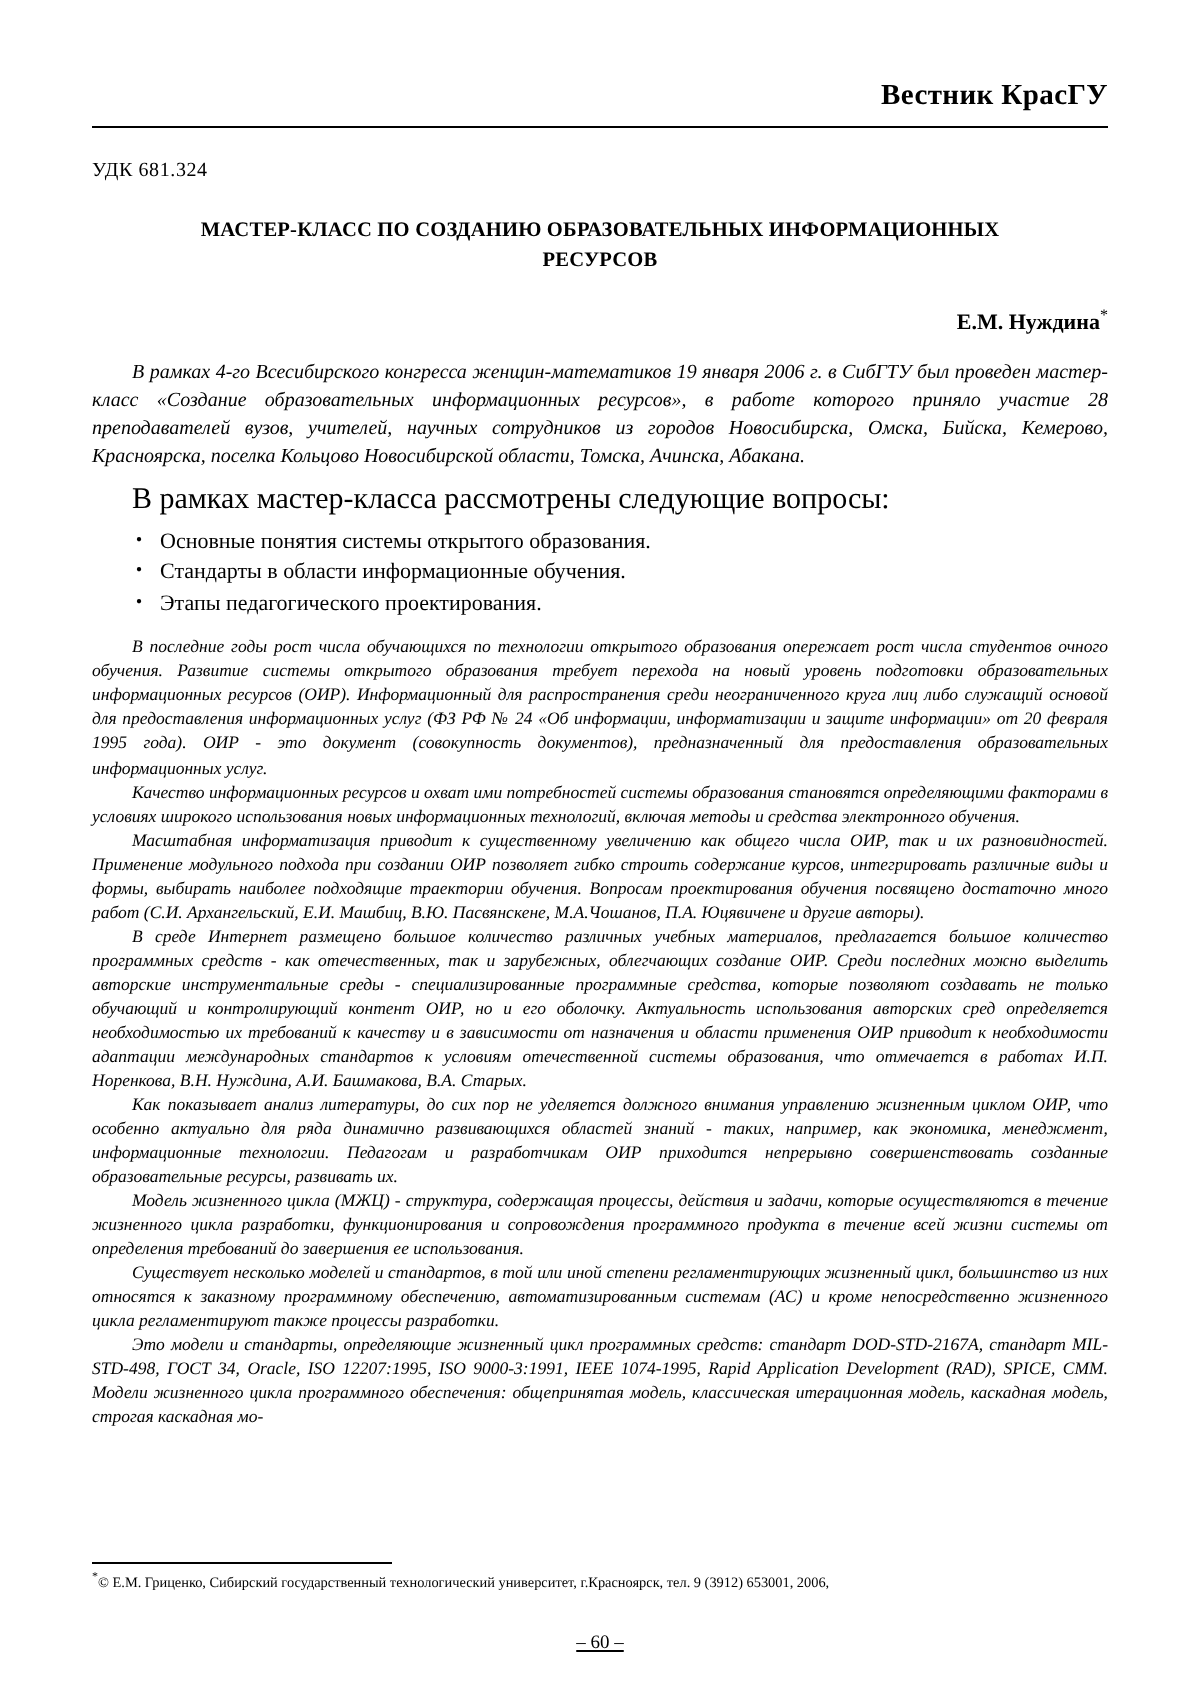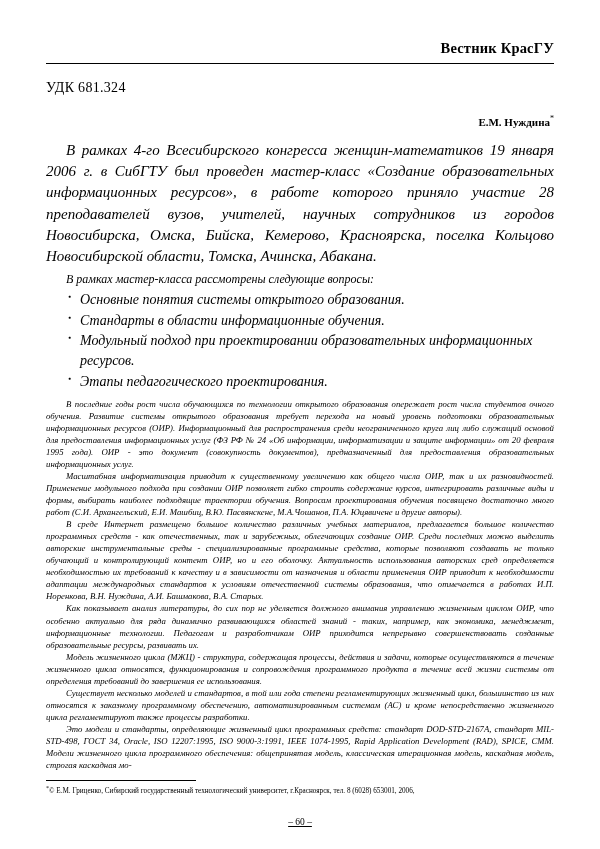--- a/index.html
+++ b/index.html
@@ -29,21 +29,21 @@
     font-weight: bold;
     letter-spacing: 0.2px;
     margin: 0 0 6px 0;
   }
   .header-rule {
     border: none;
     border-top: 1.2px solid #000;
     margin: 0 0 16px 0;
   }
   .udk {
-    font-size: 14px;
+    font-size: 10px;
     margin: 0 0 18px 0;
     letter-spacing: 0.3px;
   }
   .title {
     text-align: center;
     font-size: 10.3px;
     font-weight: bold;
     line-height: 1.45;
     margin: 0 40px 14px 40px;
     text-transform: uppercase;
@@ -55,42 +55,40 @@
     font-weight: bold;
     margin: 0 0 12px 0;
   }
   .author sup {
     font-weight: normal;
     font-size: 8px;
     vertical-align: super;
   }
   .abstract {
     font-style: italic;
-    font-size: 15px;
+    font-size: 10px;
     line-height: 1.42;
     text-align: justify;
     margin: 0 0 4px 0;
     text-indent: 20px;
   }
   .abstract-intro {
-    font-style: italic;
-    font-size: 12px;
+    font-size: 15px;
     line-height: 1.42;
     text-align: justify;
     margin: 4px 0 2px 0;
     text-indent: 20px;
   }
   ul.bullets {
     list-style: none;
     margin: 0 0 6px 0;
     padding: 0;
   }
   ul.bullets li {
-    font-style: italic;
-    font-size: 14px;
+    font-size: 11px;
     line-height: 1.45;
     padding-left: 34px;
     position: relative;
   }
   ul.bullets li:before {
     content: "\25CF";
     position: absolute;
     left: 22px;
     font-size: 5px;
     top: 3px;
@@ -137,46 +135,47 @@
 </head>
 <body>
 
 <div class="page">
 
   <div class="journal-header">Вестник КрасГУ</div>
   <hr class="header-rule">
 
   <div class="udk">УДК 681.324</div>
 
+  <div class="title">МАСТЕР-КЛАСС ПО СОЗДАНИЮ ОБРАЗОВАТЕЛЬНЫХ ИНФОРМАЦИОННЫХ РЕСУРСОВ</div>
 
   <div class="author">
     <span>Е.М. Нуждина</span><sup>*</sup>
   </div>
 
   <div class="abstract">В рамках 4-го Всесибирского конгресса женщин-математиков 19 января 2006 г. в СибГТУ был проведен мастер-класс «Создание образовательных информационных ресурсов», в работе которого приняло участие 28 преподавателей вузов, учителей, научных сотрудников из городов Новосибирска, Омска, Бийска, Кемерово, Красноярска, поселка Кольцово Новосибирской области, Томска, Ачинска, Абакана.</div>
 
   <div class="abstract-intro">В рамках мастер-класса рассмотрены следующие вопросы:</div>
 
   <ul class="bullets">
     <li>Основные понятия системы открытого образования.</li>
     <li>Стандарты в области информационные обучения.</li>
-    <li>Модульный подход при проектировании образовательных информационных ресурсов.</li>
     <li>Этапы педагогического проектирования.</li>
   </ul>
 
   <p class="body">В последние годы рост числа обучающихся по технологии открытого образования опережает рост числа студентов очного обучения. Развитие системы открытого образования требует перехода на новый уровень подготовки образовательных информационных ресурсов (ОИР). Информационный для распространения среди неограниченного круга лиц либо служащий основой для предоставления информационных услуг (ФЗ РФ № 24 «Об информации, информатизации и защите информации» от 20 февраля 1995 года). ОИР - это документ (совокупность документов), предназначенный для предоставления образовательных информационных услуг.</p>
+  <p class="body">Качество информационных ресурсов и охват ими потребностей системы образования становятся определяющими факторами в условиях широкого использования новых информационных технологий, включая методы и средства электронного обучения.</p>
   <p class="body">Масштабная информатизация приводит к существенному увеличению как общего числа ОИР, так и их разновидностей. Применение модульного подхода при создании ОИР позволяет гибко строить содержание курсов, интегрировать различные виды и формы, выбирать наиболее подходящие траектории обучения. Вопросам проектирования обучения посвящено достаточно много работ (С.И. Архангельский, Е.И. Машбиц, В.Ю. Пасвянскене, М.А.Чошанов, П.А. Юцявичене и другие авторы).</p>
   <p class="body">В среде Интернет размещено большое количество различных учебных материалов, предлагается большое количество программных средств - как отечественных, так и зарубежных, облегчающих создание ОИР. Среди последних можно выделить авторские инструментальные среды - специализированные программные средства, которые позволяют создавать не только обучающий и контролирующий контент ОИР, но и его оболочку. Актуальность использования авторских сред определяется необходимостью их требований к качеству и в зависимости от назначения и области применения ОИР приводит к необходимости адаптации международных стандартов к условиям отечественной системы образования, что отмечается в работах И.П. Норенкова, В.Н. Нуждина, А.И. Башмакова, В.А. Старых.</p>
   <p class="body">Как показывает анализ литературы, до сих пор не уделяется должного внимания управлению жизненным циклом ОИР, что особенно актуально для ряда динамично развивающихся областей знаний - таких, например, как экономика, менеджмент, информационные технологии. Педагогам и разработчикам ОИР приходится непрерывно совершенствовать созданные образовательные ресурсы, развивать их.</p>
-  <p class="body">Модель жизненного цикла (МЖЦ) - структура, содержащая процессы, действия и задачи, которые осуществляются в течение жизненного цикла относятся, функционирования и сопровождения программного продукта в течение всей жизни системы от определения требований до завершения ее использования.</p>
-  <p class="body">Существует несколько моделей и стандартов, в той или года степени регламентирующих жизненный цикл, большинство из них относятся к заказному программному обеспечению, автоматизированным системам (АС) и кроме непосредственно жизненного цикла регламентируют также процессы разработки.</p>
+  <p class="body">Модель жизненного цикла (МЖЦ) - структура, содержащая процессы, действия и задачи, которые осуществляются в течение жизненного цикла разработки, функционирования и сопровождения программного продукта в течение всей жизни системы от определения требований до завершения ее использования.</p>
+  <p class="body">Существует несколько моделей и стандартов, в той или иной степени регламентирующих жизненный цикл, большинство из них относятся к заказному программному обеспечению, автоматизированным системам (АС) и кроме непосредственно жизненного цикла регламентируют также процессы разработки.</p>
   <p class="body">Это модели и стандарты, определяющие жизненный цикл программных средств: стандарт DOD-STD-2167A, стандарт MIL-STD-498, ГОСТ 34, Oracle, ISO 12207:1995, ISO 9000-3:1991, IEEE 1074-1995, Rapid Application Development (RAD), SPICE, CMM. Модели жизненного цикла программного обеспечения: общепринятая модель, классическая итерационная модель, каскадная модель, строгая каскадная мо-</p>
 
   <div class="footnote-area">
     <hr class="footnote-rule">
     <div class="footnote">
-      <sup>*</sup><span>© Е.М. Гриценко, Сибирский государственный технологический университет, г.Красноярск, тел. 8 (6028) 653001, 2006,</span>
+      <sup>*</sup><span>© Е.М. Гриценко, Сибирский государственный технологический университет, г.Красноярск, тел. 9 (3912) 653001, 2006,</span>
     </div>
   </div>
 
   <div class="page-number">– 60 –</div>
 
 </div>
 
 </body></html>

